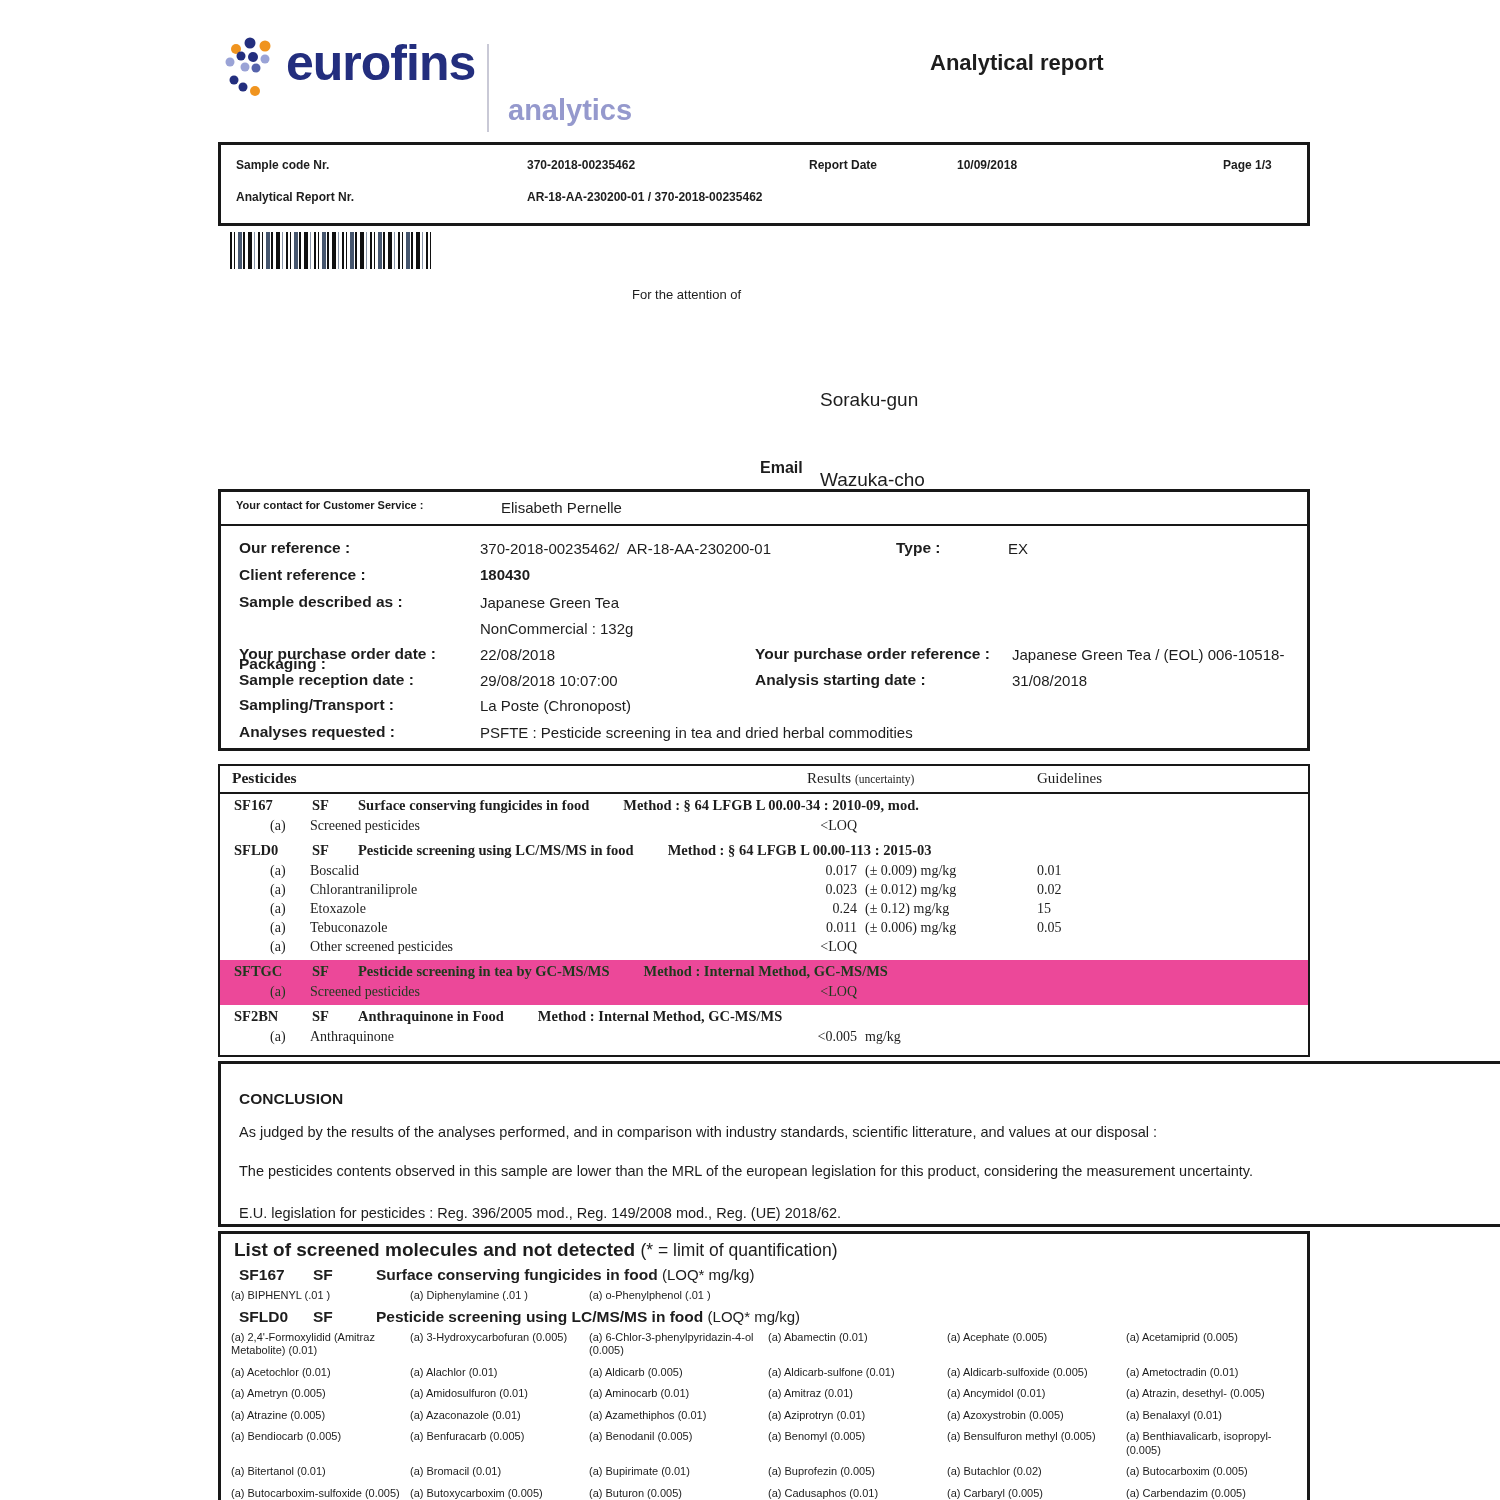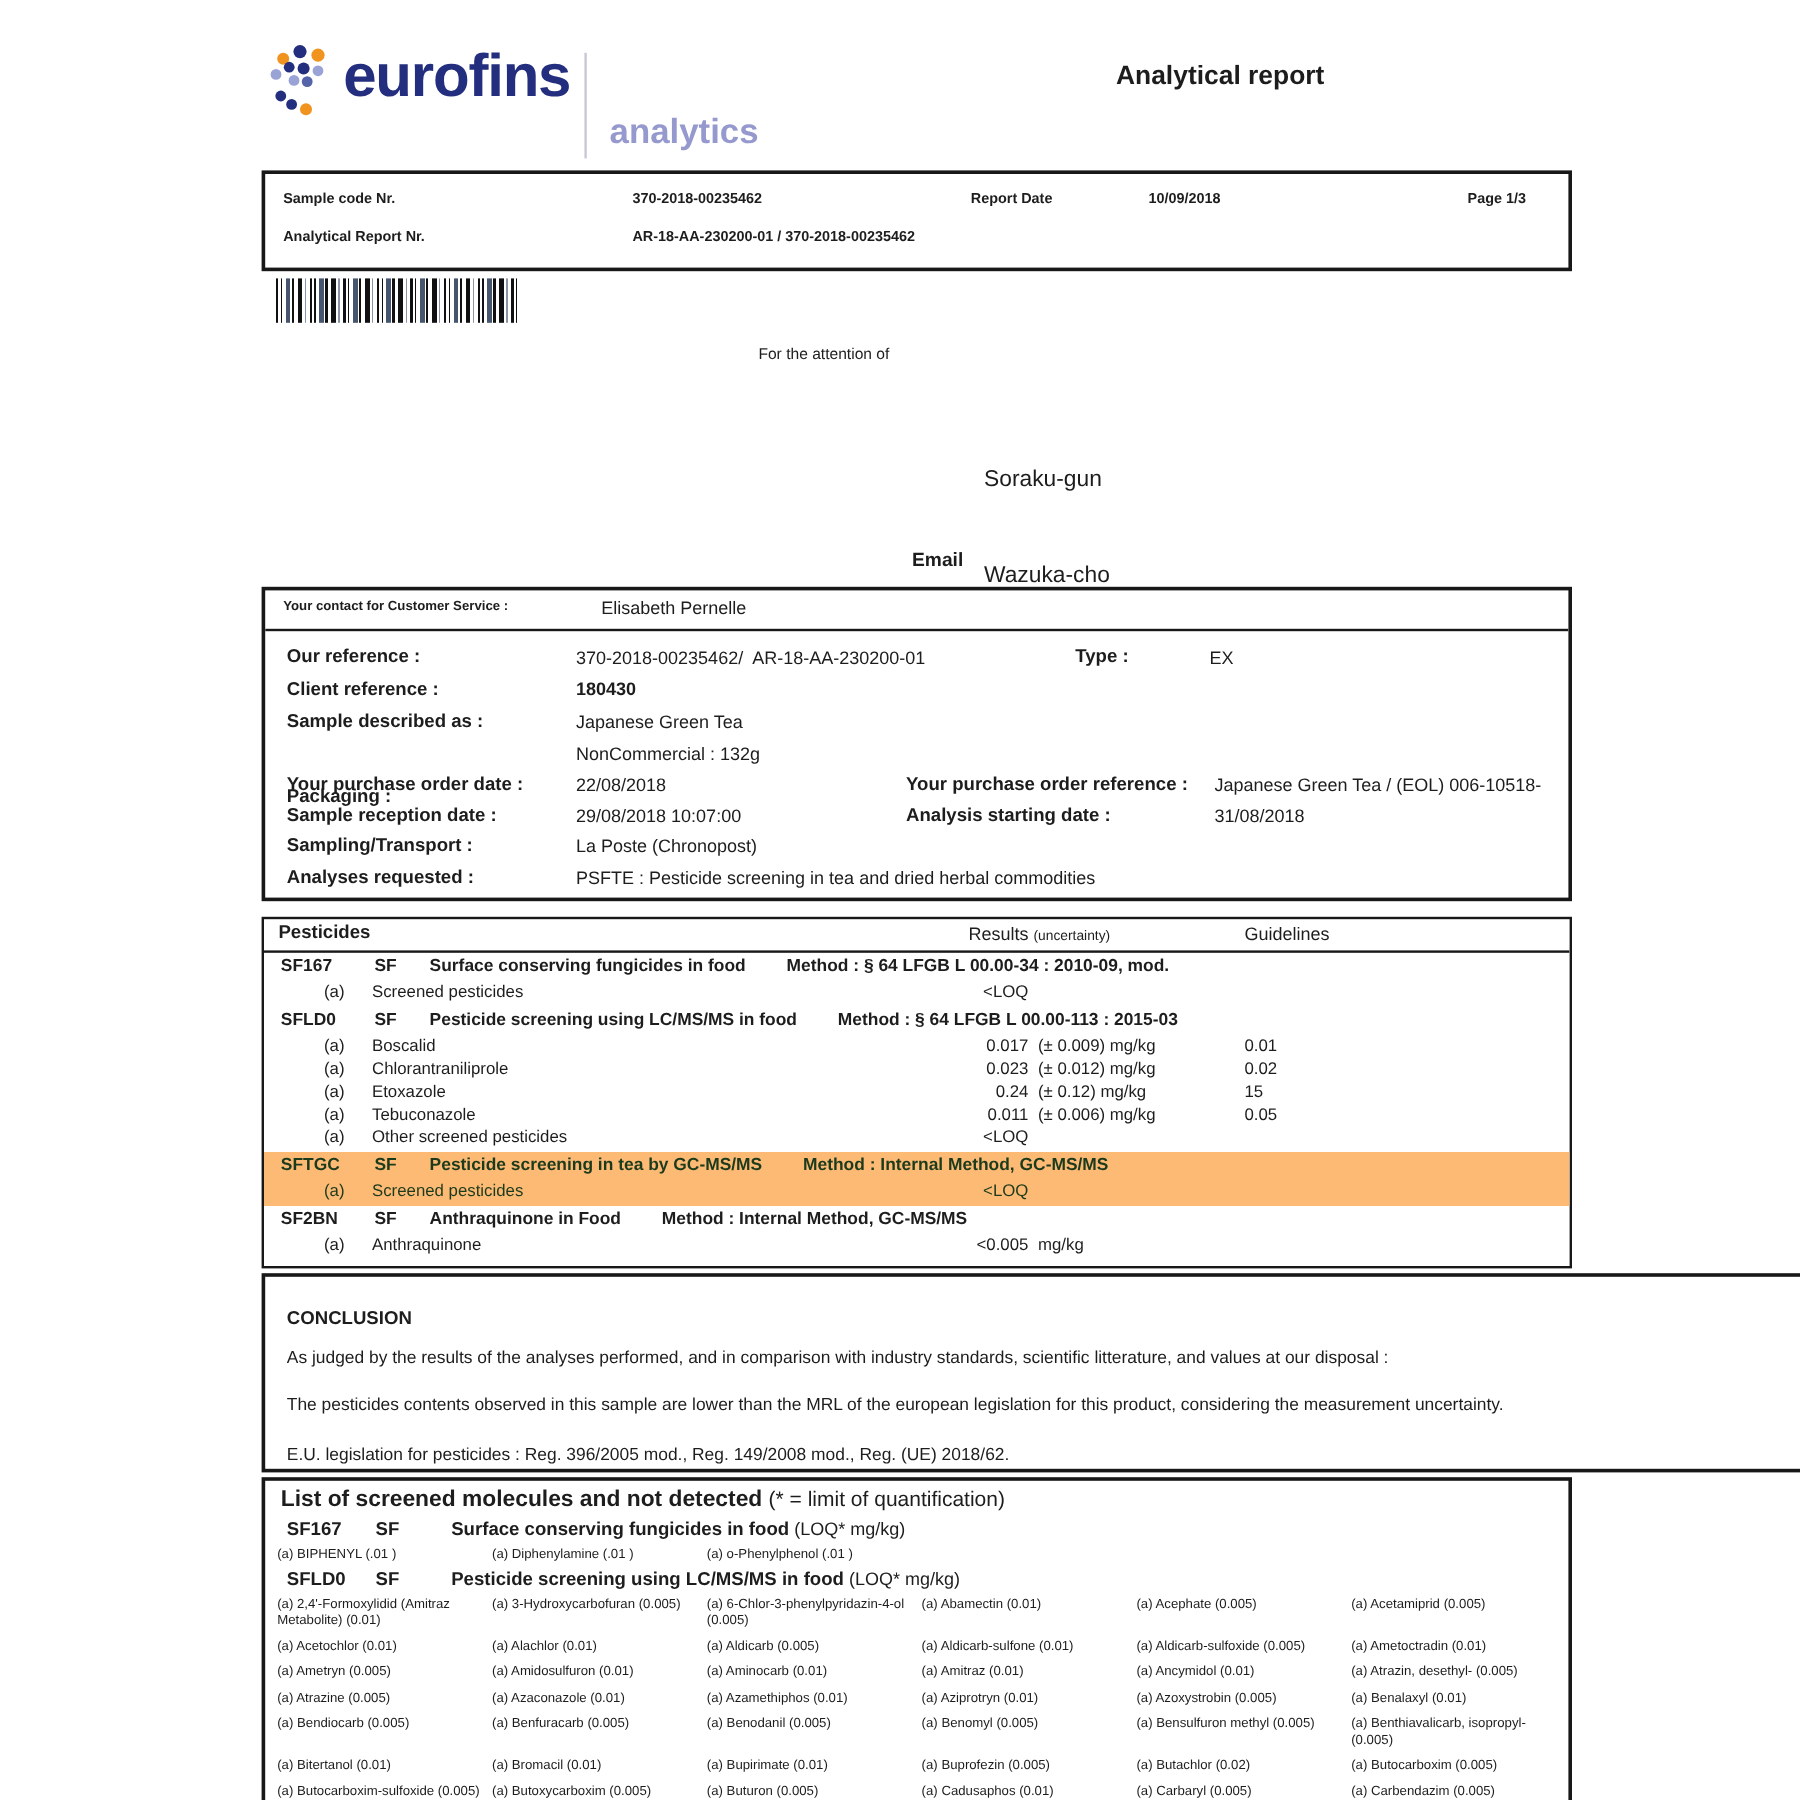--- a/index.html
+++ b/index.html
@@ -36,29 +36,29 @@
 
   
   #contactBox{left:218px;top:489px;width:1092px;height:262px;}
   .cb-head{position:absolute;left:0;top:0;right:0;height:32px;border-bottom:2px solid #181818;}
   .cb-head .lbl{position:absolute;left:15px;top:7px;font-size:11px;font-weight:bold;}
   .cb-head .val{position:absolute;left:280px;top:7px;font-size:15px;}
   .crow{position:absolute;font-size:15px;white-space:pre;}
   .crow.lab{font-weight:bold;font-size:15.5px;}
 
   
-  #pestBox{left:218px;top:764px;width:1092px;height:293px;border-width:2px;}
+  #pestBox{left:218px;top:764px;width:1092px;height:293px;border-width:2px;font-family:Liberation Serif, serif;}
   .pt-head{position:absolute;left:0;top:0;right:0;height:26px;border-bottom:2px solid #181818;}
   .pt-head .t1{position:absolute;left:12px;top:3px;font-size:15.5px;font-weight:bold;}
   .pt-head .t2{position:absolute;left:587px;top:4px;font-size:15px;}
   .pt-head .t2u{font-size:11.5px;}
   .pt-head .t3{position:absolute;left:817px;top:4px;font-size:15px;}
   #pestSections{position:absolute;left:0;top:28px;right:0;}
   .psec{padding:3px 0 2px 0;}
-  .psec.hl{background:#fdba74;color:#1c3a1c;}
+  .psec.hl{background:#ec4899;color:#1c3a1c;}
   .psec-head{position:relative;height:21px;font-size:14.5px;font-weight:bold;}
   .psec-head .pcode{position:absolute;left:14px;}
   .psec-head .ptype{position:absolute;left:92px;}
   .psec-head .pline{position:absolute;left:138px;display:flex;gap:34px;white-space:pre;}
   .prow{position:relative;height:19px;font-size:14px;}
   .prow .pa{position:absolute;left:50px;}
   .prow .pn{position:absolute;left:90px;}
   .prow .pres{position:absolute;left:437px;width:200px;text-align:right;}
   .prow .punc{position:absolute;left:645px;}
   .prow .pguide{position:absolute;left:817px;}

